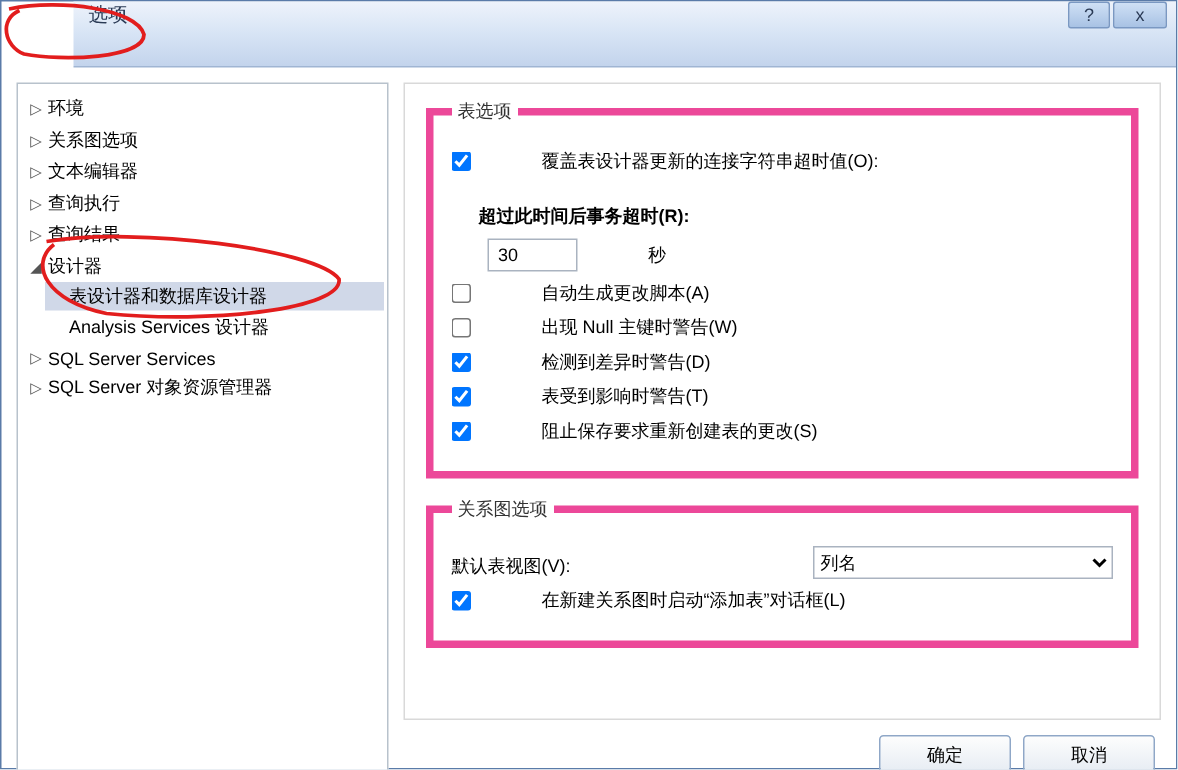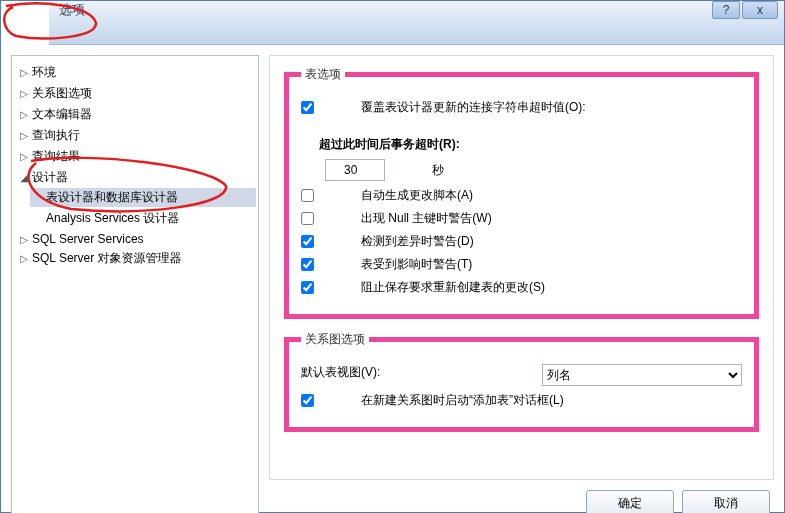--- a/index.html
+++ b/index.html
@@ -19,23 +19,23 @@
   .tree .arrow { width: 12px; display: inline-flex; justify-content: center; color: #555; font-size: 10px; }
   .tree .arrow.empty { visibility: hidden; }
   .tree .label { padding-left: 2px; }
   .right { flex: 1; display: flex; flex-direction: column; }
   .panel { flex: 1; border: 1px solid #d9d9d9; background: #fff; padding: 10px 14px 10px 14px; overflow: auto; }
   fieldset { border: 5px solid #ec4899; margin: 0 0 12px 0; padding: 10px 12px 12px 12px; }
   legend { padding: 0 4px; color: #333; }
   .row-line { display: flex; align-items: center; margin: 6px 0; gap: 41px; }
   .row-line.indent { margin-left: 18px; }
   .row-line input[type=checkbox] { margin: 0 6px 0 0; }
-  .row-line input[type=text] { width: 60px; height: 22px; border: 1px solid #aab3c0; padding: 0 18px; margin: 0 6px; }
+  .row-line input[type=text] { width: 60px; height: 22px; border: 1px solid #aab3c0; padding: 0 6px; margin: 0 6px; }
   .row-line select { flex: 0 0 200px; height: 22px; border: 1px solid #aab3c0; margin-left: auto; width: 200px; background:#fff; }
-  .kv { display:flex; align-items:flex-start; }
+  .kv { display:flex; align-items:flex-end; }
   .kv .label { flex: 0 0 auto; }
   .footer { display: flex; justify-content: flex-end; gap: 8px; padding: 10px 4px 2px 0; align-items: flex-end; }
   .btn { width: 88px; height: 26px; background: linear-gradient(to bottom,#fdfdfd,#e6ecf3); border: 1px solid #8fa7c7; border-radius: 3px; cursor: pointer; }
   .annot { position:absolute; pointer-events:none; }
   .annot svg { overflow: visible; }
 </style>
 </head>
 <body>
 
 <div class="window">

